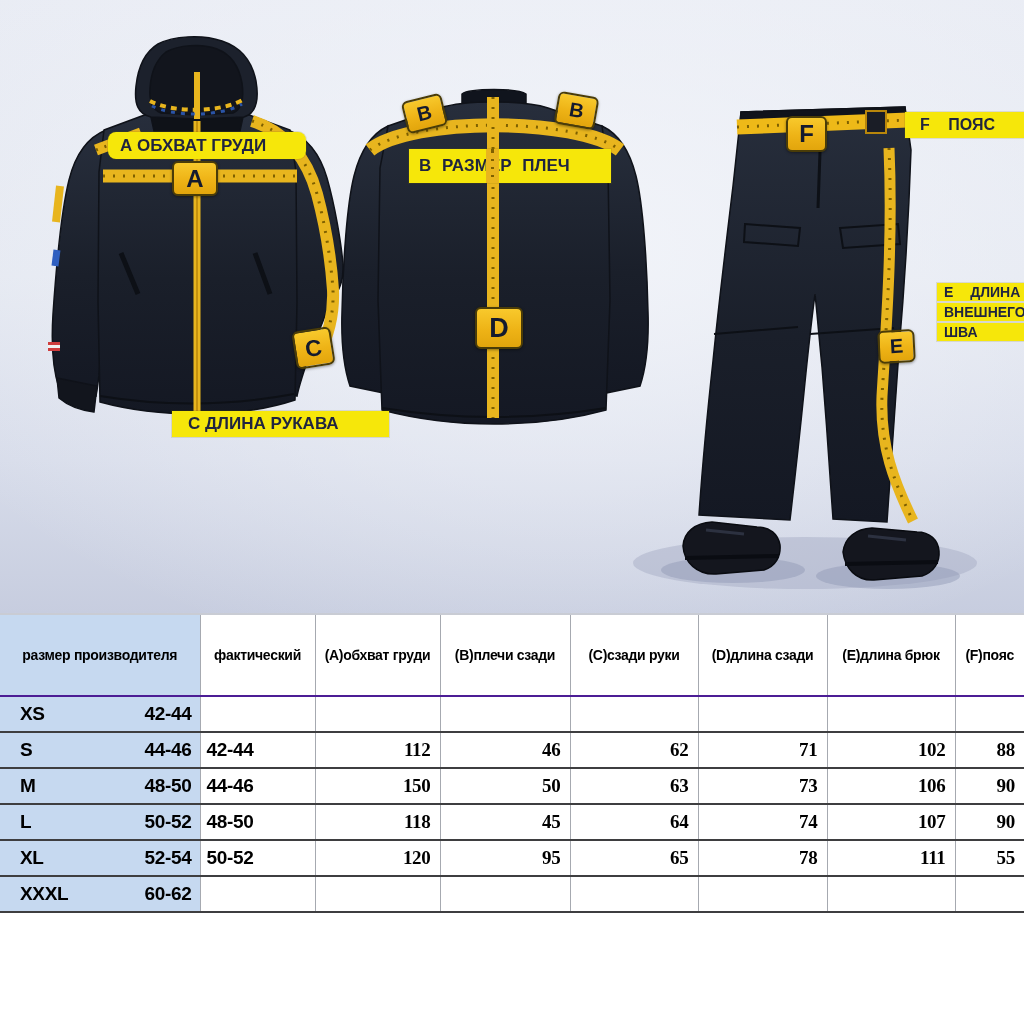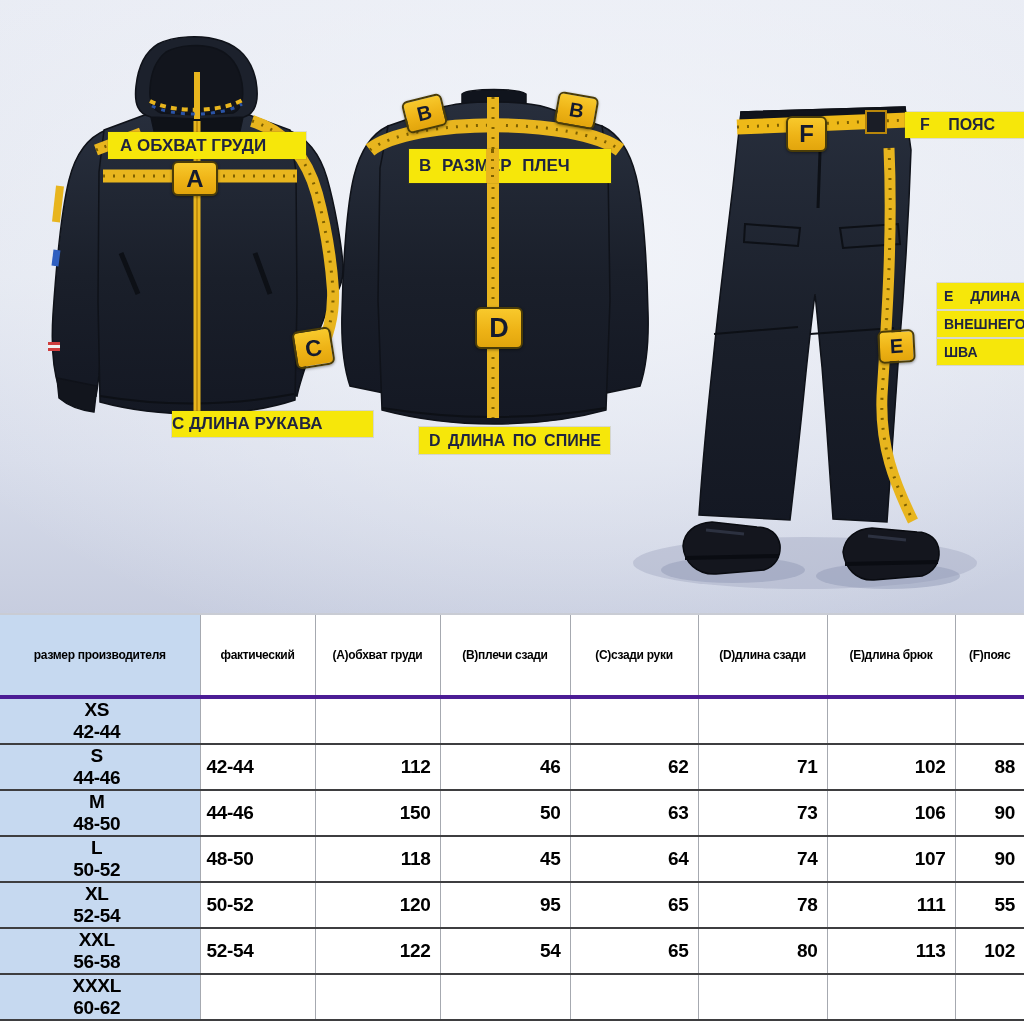--- a/index.html
+++ b/index.html
@@ -19,66 +19,66 @@
     display:flex;align-items:center;white-space:nowrap;z-index:3;
     box-shadow:0 0 0 1px rgba(120,110,0,.15);
   }
   .badge{
     position:absolute;z-index:4;
     background:linear-gradient(180deg,#f8c92c 0%,#eeb316 55%,#e2a50c 100%);
     border:2px solid #4a3c08;border-radius:6px;color:#141a2e;font-weight:700;
     display:flex;align-items:center;justify-content:center;
     box-shadow:0 1px 3px rgba(0,0,0,.4);
   }
-  .label-a{left:108px;top:132px;width:186px;height:27px;font-size:17px;padding-left:12px;}
+  .label-a{left:108px;top:132px;width:186px;height:27px;font-size:17px;padding-left:12px;border-radius:8px;}
   .badge-a{left:172px;top:161px;width:42px;height:31px;font-size:24px;}
   .label-b{left:409px;top:149px;width:192px;height:34px;font-size:17px;padding-left:10px;word-spacing:6px;}
   .spine-through{
     position:absolute;left:486px;top:149px;width:13px;height:34px;z-index:4;
     background:#e8b51e;
     background-image:repeating-linear-gradient(180deg,#7e6000 0 2px,transparent 2px 8px);
     background-size:3px 100%;background-repeat:repeat-y;background-position:5px 2px;
   }
   .badge-b1{left:404px;top:97px;width:37px;height:29px;font-size:20px;transform:rotate(-14deg);}
   .badge-b2{left:556px;top:94px;width:37px;height:29px;font-size:20px;transform:rotate(10deg);}
-  .label-c{left:172px;top:411px;width:201px;height:26px;font-size:17px;}
+  .label-c{left:172px;top:411px;width:201px;height:26px;font-size:17px;padding-left:16px;}
   .badge-c{left:294px;top:329px;width:35px;height:34px;font-size:23px;transform:rotate(-9deg);}
   .label-d{left:419px;top:427px;width:181px;height:27px;font-size:16px;padding-left:10px;word-spacing:3px;}
   .badge-d{left:475px;top:307px;width:44px;height:38px;font-size:27px;}
   .label-f{left:905px;top:112px;width:119px;height:26px;font-size:16px;padding-left:15px;word-spacing:14px;}
   .badge-f{left:786px;top:116px;width:37px;height:32px;font-size:24px;}
   .label-e{left:937px;top:283px;width:87px;background:transparent;display:block;box-shadow:none;}
-  .e-line{background:#f6e70a;height:26px;margin-bottom:2px;display:flex;align-items:center;
+  .e-line{background:#f6e70a;height:18px;margin-bottom:2px;display:flex;align-items:center;
           padding-left:7px;font-size:14px;font-weight:700;color:#1f2440;white-space:nowrap;
           box-shadow:0 0 0 1px rgba(120,110,0,.15);}
   .e-line1{word-spacing:13px;}
   .badge-e{left:878px;top:330px;width:33px;height:29px;font-size:20px;transform:rotate(-3deg);}
   
   .table-wrap{
     position:absolute;left:0;top:613px;width:1024px;height:411px;
     background:#fff;border-top:2px solid #c9ccd4;
   }
   table.size-table{
     border-collapse:collapse;table-layout:fixed;width:1024px;
     font-weight:700;color:#000;letter-spacing:-0.3px;
   }
   .size-table th,.size-table td{
     border-left:1px solid #a6a9b0;overflow:hidden;white-space:nowrap;padding:0;
   }
   .size-table th:first-child,.size-table td:first-child{border-left:none;}
   .size-table thead th{
-    height:80px;font-size:12px;text-align:center;vertical-align:middle;
-    border-bottom:4px solid #4c1d95;background:#fff;
+    height:80px;font-size:14px;text-align:center;vertical-align:middle;
+    border-bottom:2px solid #4c1d95;background:#fff;
   }
   .size-table thead th.c-size{background:#c6d9f0;}
   .size-table tbody td{height:34px;font-size:19px;border-bottom:2px solid #3e3e40;vertical-align:middle;}
   .size-table td.c-size{background:#c6d9f0;}
-  .size-flex{display:flex;justify-content:flex-end;align-items:center;padding:0 8px 0 2px;flex-direction:column;}
+  .size-flex{display:flex;justify-content:space-between;align-items:center;padding:0 8px 0 20px;}
   .size-table td.c-actual{text-align:left;padding-left:6px;}
-  .size-table td.c-num{text-align:right;padding-right:9px;}
+  .size-table td.c-num{text-align:right;padding-right:9px;font-family:Liberation Serif, serif;}
 </style>
 </head>
 <body>
 
 <div class="figure">
   <svg width="1024" height="613" viewBox="0 0 1024 613">
     <defs>
       <linearGradient id="gNavy" x1="0" y1="0" x2="0" y2="1">
         <stop offset="0" stop-color="#272e3c"></stop>
         <stop offset="0.55" stop-color="#1a1f2a"></stop>
@@ -167,21 +167,20 @@
   <div class="badge badge-a">A</div>
 
   <div class="ylabel label-b">В РАЗМЕР ПЛЕЧ</div>
   <div class="spine-through"></div>
   <div class="badge badge-b1">B</div>
   <div class="badge badge-b2">B</div>
 
   <div class="ylabel label-c">С ДЛИНА РУКАВА</div>
   <div class="badge badge-c">C</div>
 
-  <div class="ylabel label-d">D ДЛИНА ПО СПИНЕ</div>
   <div class="badge badge-d">D</div>
 
   <div class="ylabel label-f">F ПОЯС</div>
   <div class="badge badge-f">F</div>
 
   <div class="ylabel label-e">
     <div class="e-line e-line1">Е ДЛИНА</div>
     <div class="e-line">ВНЕШНЕГО</div>
     <div class="e-line">ШВА</div>
   </div>
@@ -284,35 +283,20 @@
           <td class="c-num">120</td>
           <td class="c-num">95</td>
           <td class="c-num">65</td>
           <td class="c-num">78</td>
           <td class="c-num">111</td>
           <td class="c-num">55</td>
         </tr>
         <tr>
           <td class="c-size">
             <div class="size-flex">
-              <span>XXL</span>
-              <span>56-58</span>
-            </div>
-          </td>
-          <td class="c-actual">52-54</td>
-          <td class="c-num">122</td>
-          <td class="c-num">54</td>
-          <td class="c-num">65</td>
-          <td class="c-num">80</td>
-          <td class="c-num">113</td>
-          <td class="c-num">102</td>
-        </tr>
-        <tr>
-          <td class="c-size">
-            <div class="size-flex">
               <span>XXXL</span>
               <span>60-62</span>
             </div>
           </td>
           <td class="c-actual"></td>
           <td class="c-num"></td>
           <td class="c-num"></td>
           <td class="c-num"></td>
           <td class="c-num"></td>
           <td class="c-num"></td>

